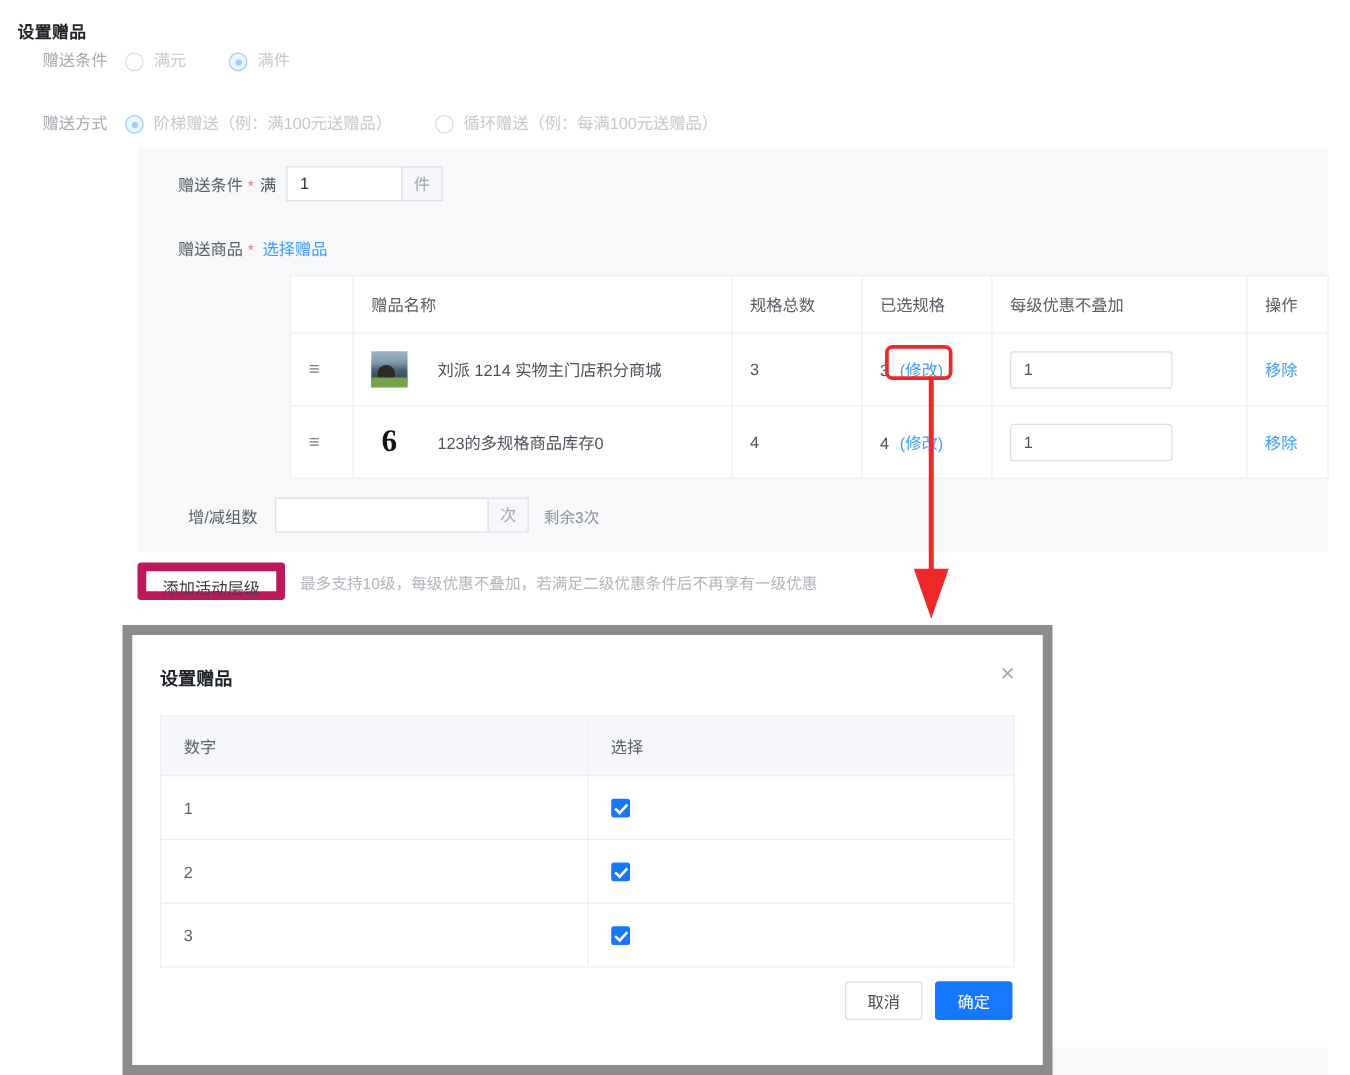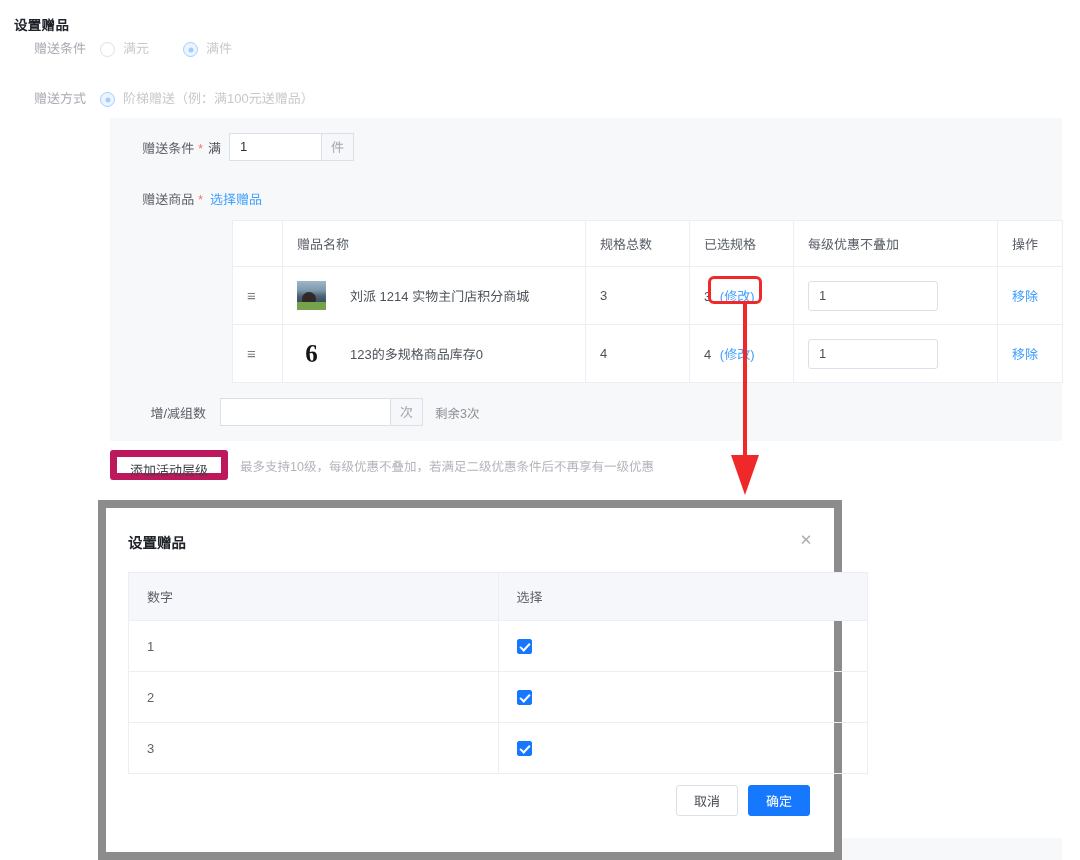--- a/index.html
+++ b/index.html
@@ -323,21 +323,21 @@
     line-height: 16px;
     text-align: center;
     cursor: pointer;
     user-select: none;
   }
 
   .modal-table-wrap {
     position: absolute;
     left: 22px;
     top: 64px;
-    width: 740px;
+    width: 684px;
   }
   .modal-table {
     width: 100%;
     border-collapse: collapse;
     table-layout: fixed;
     border: 1px solid #ebeef5;
     font-size: 13px;
   }
   .modal-table th {
     background: #f6f7fa;
@@ -462,20 +462,24 @@
       <span class="dot"></span>
       <span class="rlabel">满件</span>
     </span>
   </div>
 
   <div class="form-row" style="left:20px; top:88px;">
     <span class="row-label">赠送方式</span>
     <span class="radio checked" style="">
       <span class="dot"></span>
       <span class="rlabel">阶梯赠送（例：满100元送赠品）</span>
+    </span>
+    <span class="radio">
+      <span class="dot"></span>
+      <span class="rlabel">循环赠送（例：每满100元送赠品）</span>
     </span>
   </div>
 
   <div class="panel">
 
     <div class="panel-row" style="height:58px;">
       <span class="field-label"><span>赠送条件</span><span class="req-star">*</span></span>
       <span class="inline-prefix">满</span>
       <input class="ipt" type="text" value="1" style="">
       <span class="ipt-append">件</span>

